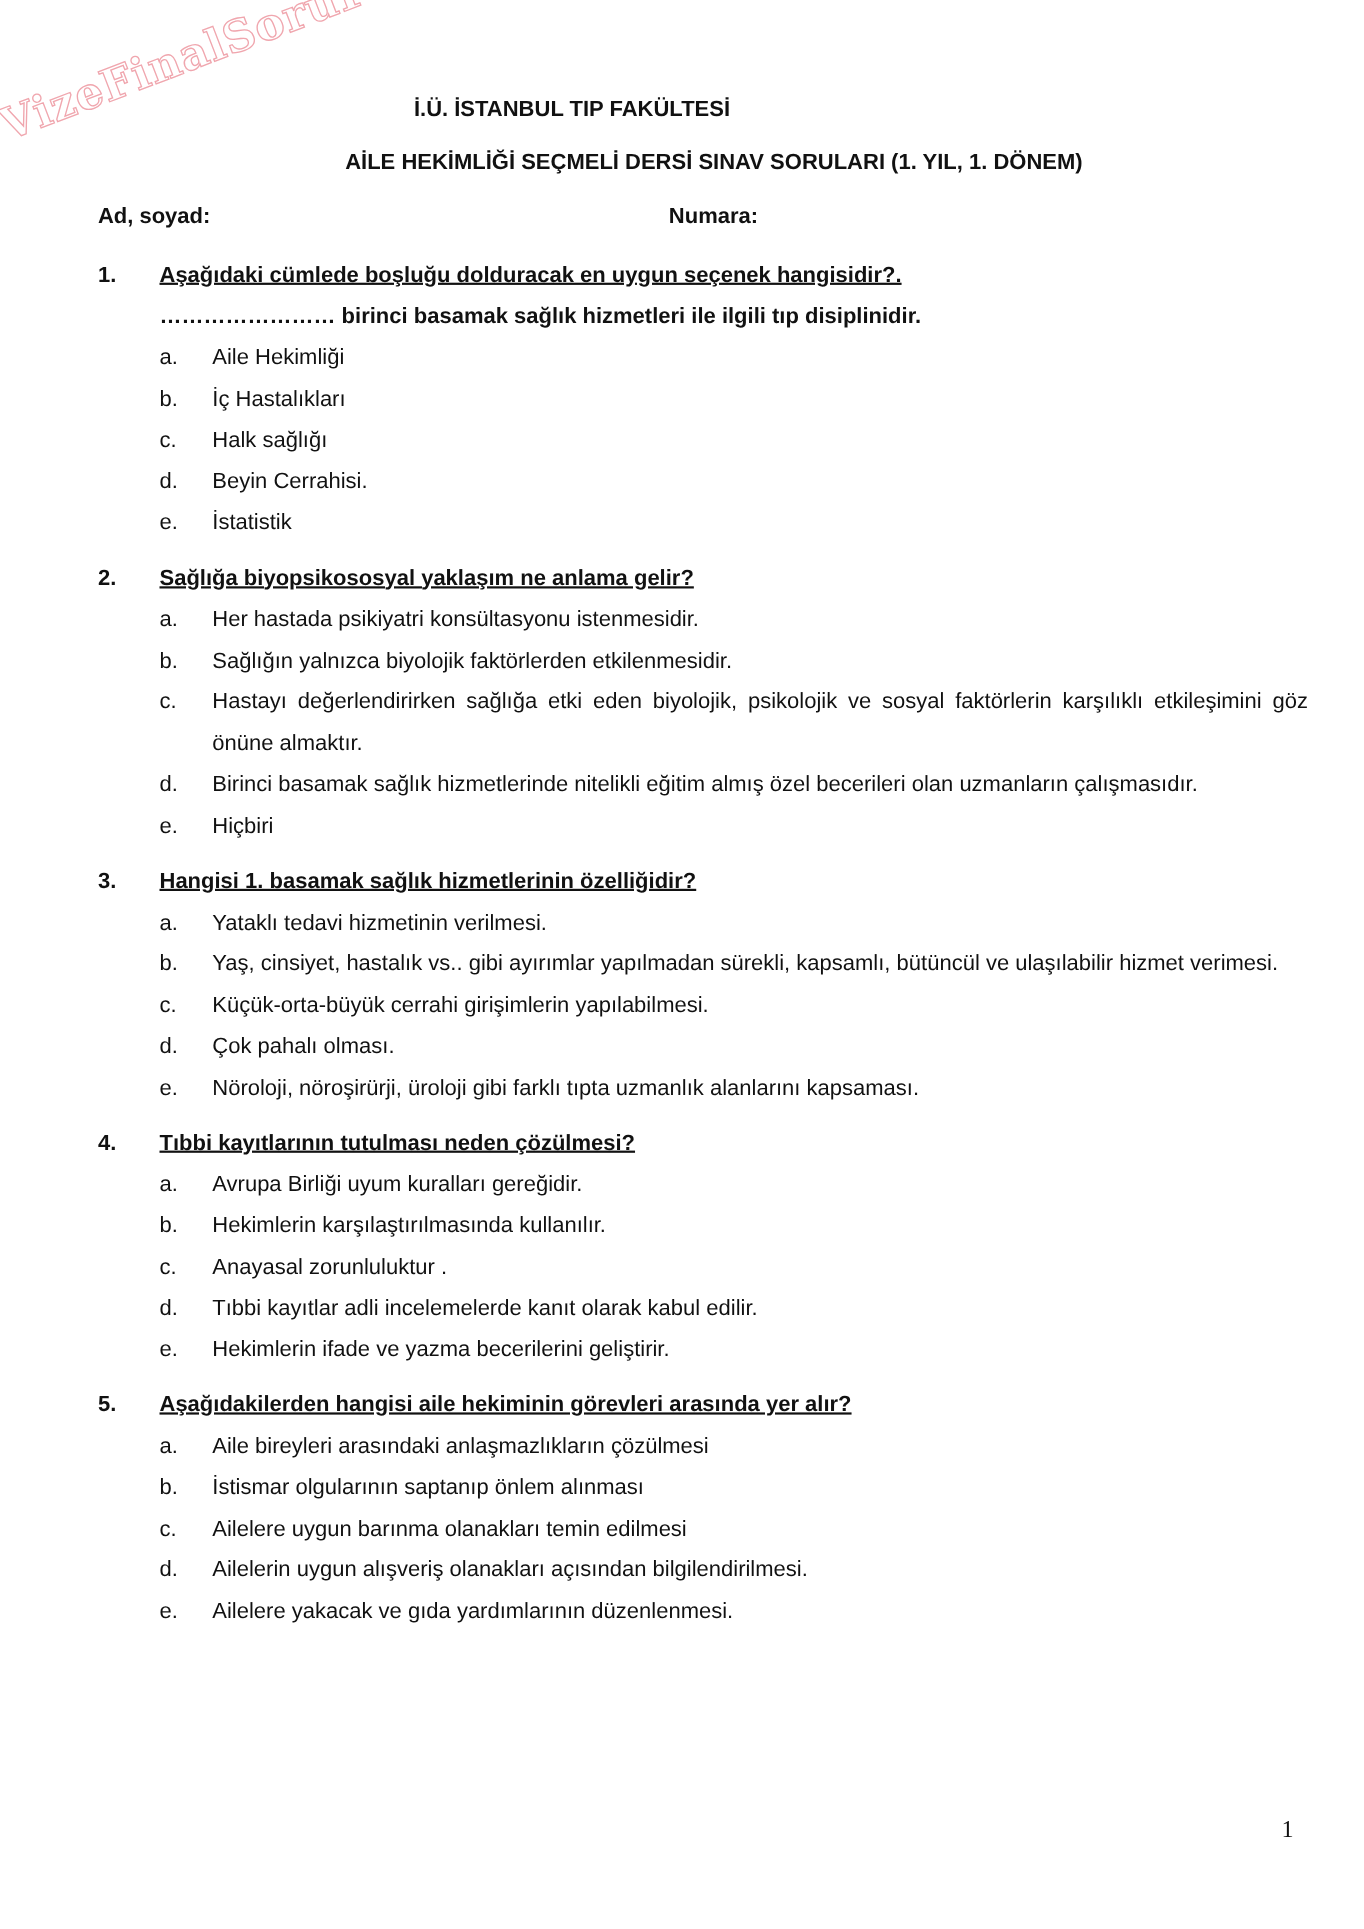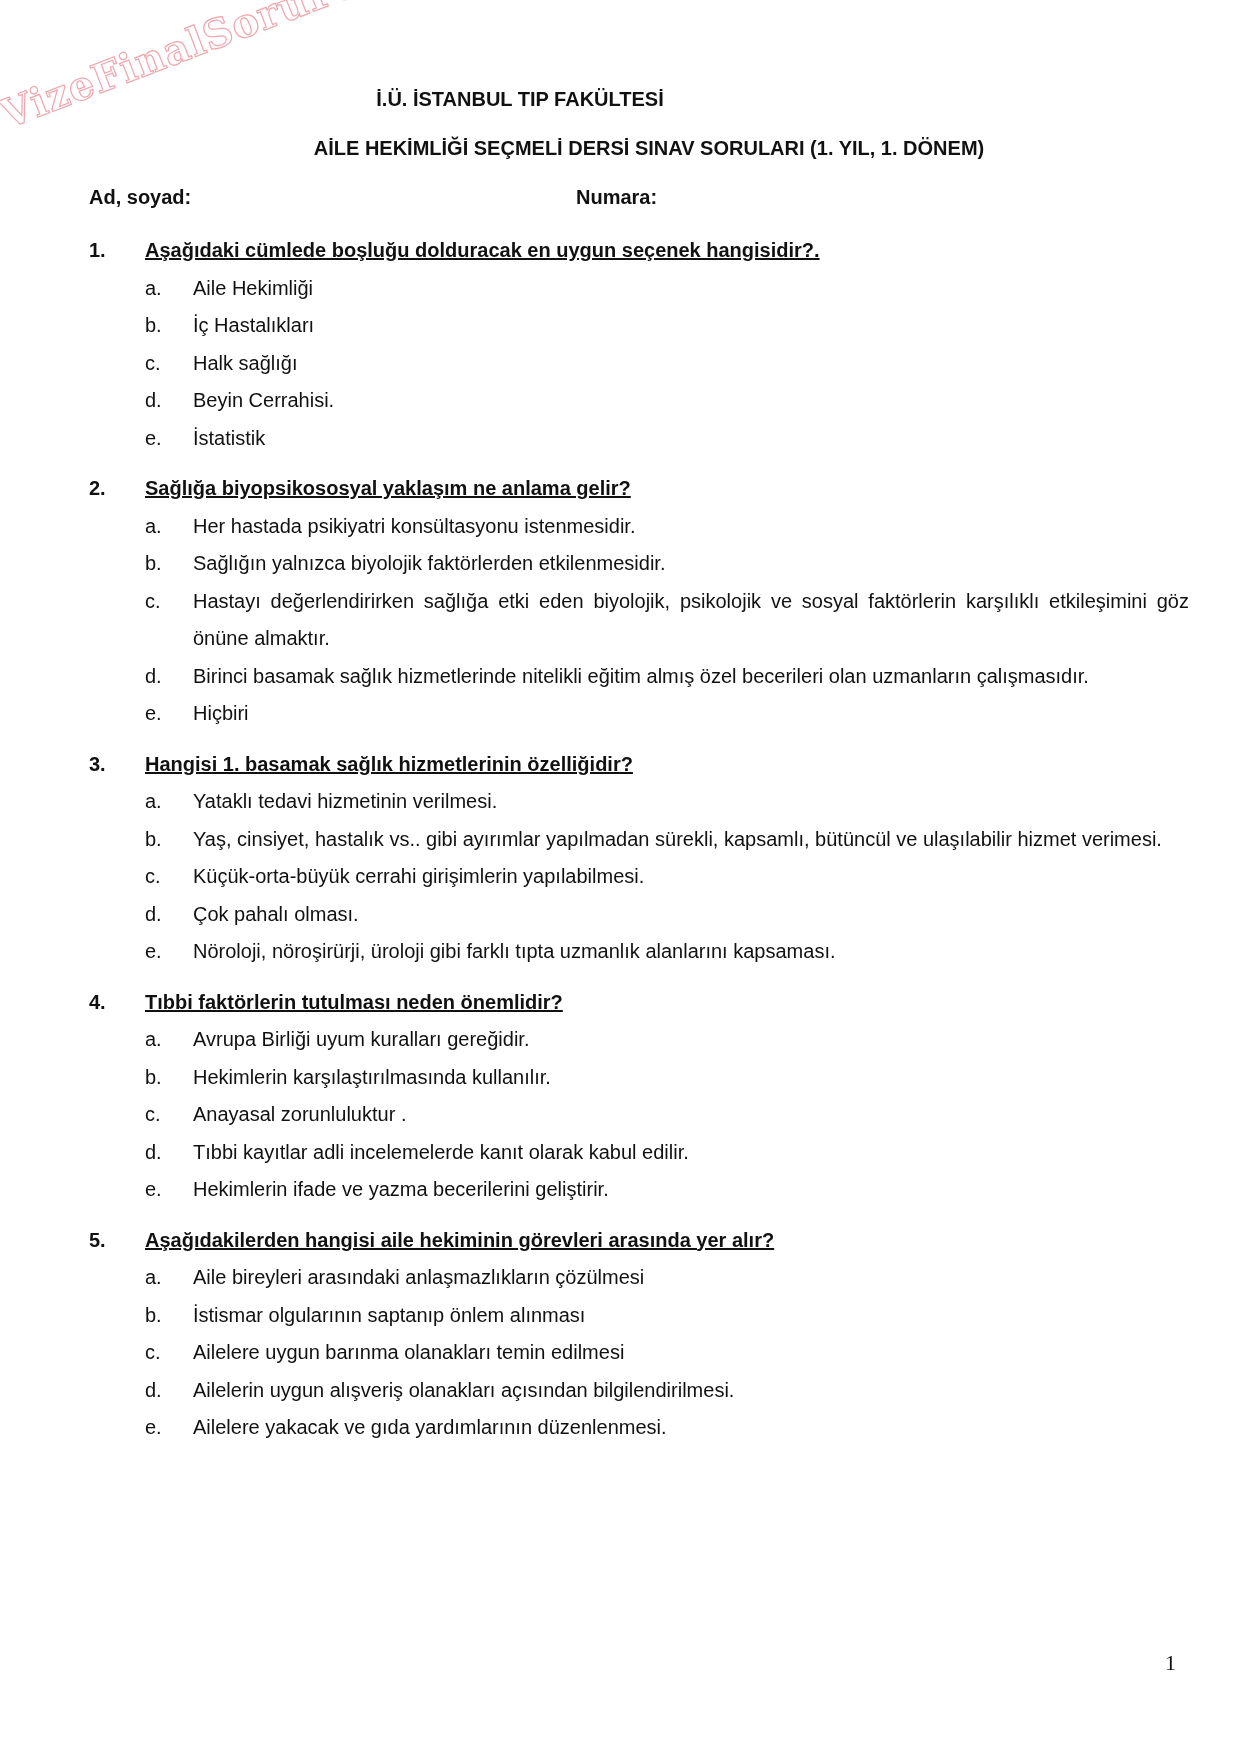--- a/index.html
+++ b/index.html
@@ -9,21 +9,21 @@
     position: absolute; left: 2px; top: 92px;
     transform: rotate(-21deg); transform-origin: left center;
     font-family: "DejaVu Serif", serif; font-weight: bold; font-size: 40px;
     color: transparent; -webkit-text-stroke: 1.2px #f0a6ae;
     letter-spacing: 1px; white-space: nowrap; pointer-events: none;
   }
   .hdr { position: absolute; font-weight: bold; font-size: 20px; white-space: nowrap; text-align: center; }
   .title1 { left: 0; width: 988px; top: 88px; text-align: center; padding-left: 52px; box-sizing: border-box; }
   .title2 { left: 0; width: 1240px; top: 137px; text-align: center; padding-left: 58px; box-sizing: border-box; }
   .name-label { left: 89px; top: 186px; }
-  .number-label { left: 576px; top: 186px; }
+  .number-label { left: 608px; top: 186px; }
   .questions { position: absolute; left: 89px; top: 232px; width: 1100px; }
   .question { margin-bottom: 13px; }
   .q-stem { display: flex; font-weight: bold; font-size: 20px; line-height: 37.5px; }
   .q-num { width: 56px; flex: none; }
   .q-text { flex: 1; text-decoration: underline; }
   .q-cont { padding-left: 56px; font-weight: bold; font-size: 20px; line-height: 37.5px; }
   .opt { display: flex; font-size: 20px; line-height: 37.5px; padding-left: 56px; }
   .opt-letter { width: 37px; flex: none; }
   .opt-text { flex: 1; text-align: justify; margin-left: 11px; }
   .page-num { position: absolute; left: 1165px; top: 1650px; font-family: "Liberation Serif", serif; font-size: 22px; }
@@ -38,20 +38,21 @@
 <div class="hdr name-label">Ad, soyad:</div>
 <div class="hdr number-label">Numara:</div>
 
 <div class="questions">
 
   <div class="question">
     <div class="q-stem">
       <span class="q-num">1.</span>
       <span class="q-text">Aşağıdaki cümlede boşluğu dolduracak en uygun seçenek hangisidir?.</span>
     </div>
+    <div class="q-cont">…………………… birinci basamak sağlık hizmetleri ile ilgili tıp disiplinidir.</div>
     <div class="opt">
         <span class="opt-letter">a.</span>
         <span class="opt-text">Aile Hekimliği</span>
       </div>
     <div class="opt">
         <span class="opt-letter">b.</span>
         <span class="opt-text">İç Hastalıkları</span>
       </div>
     <div class="opt">
         <span class="opt-letter">c.</span>
@@ -117,21 +118,21 @@
       </div>
     <div class="opt">
         <span class="opt-letter">e.</span>
         <span class="opt-text">Nöroloji, nöroşirürji, üroloji gibi farklı tıpta uzmanlık alanlarını kapsaması.</span>
       </div>
   </div>
 
   <div class="question">
     <div class="q-stem">
       <span class="q-num">4.</span>
-      <span class="q-text">Tıbbi faktörlerin tutulması neden önemlidir?</span>
+      <span class="q-text">Tıbbi kayıtlarının tutulması neden çözülmesi?</span>
     </div>
     <div class="opt">
         <span class="opt-letter">a.</span>
         <span class="opt-text">Avrupa Birliği uyum kuralları gereğidir.</span>
       </div>
     <div class="opt">
         <span class="opt-letter">b.</span>
         <span class="opt-text">Hekimlerin karşılaştırılmasında kullanılır.</span>
       </div>
     <div class="opt">

